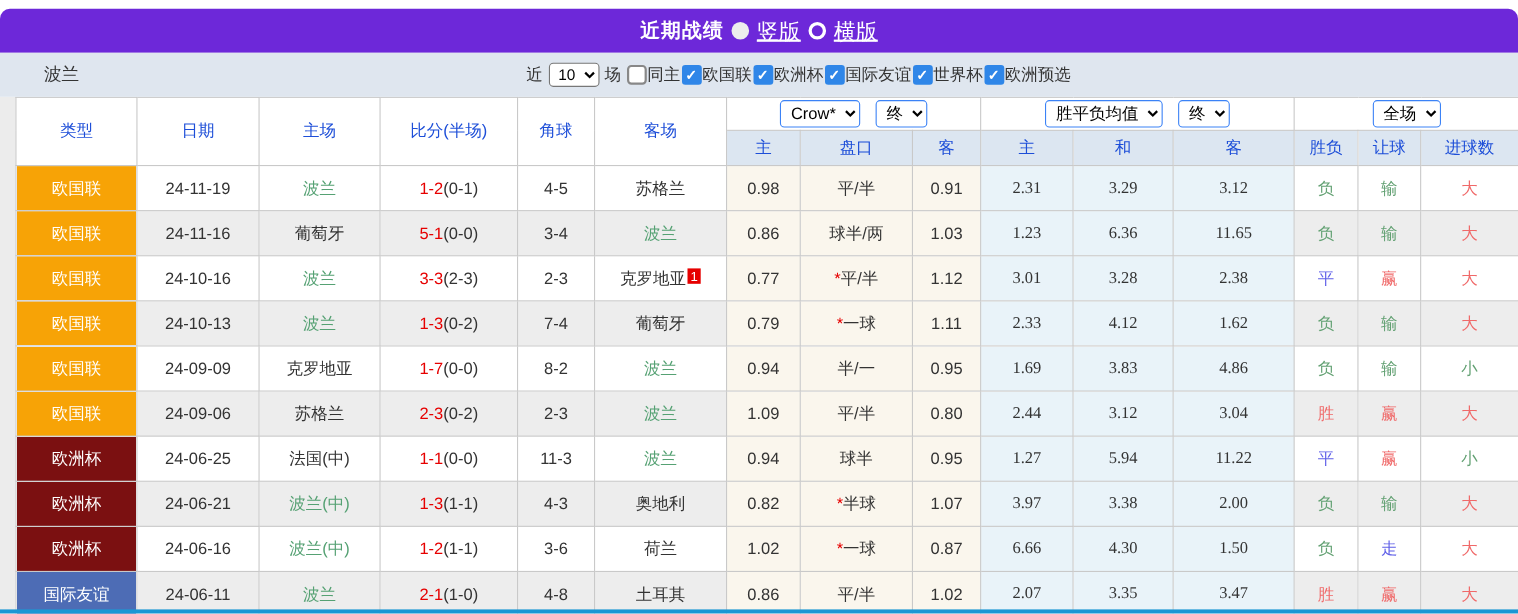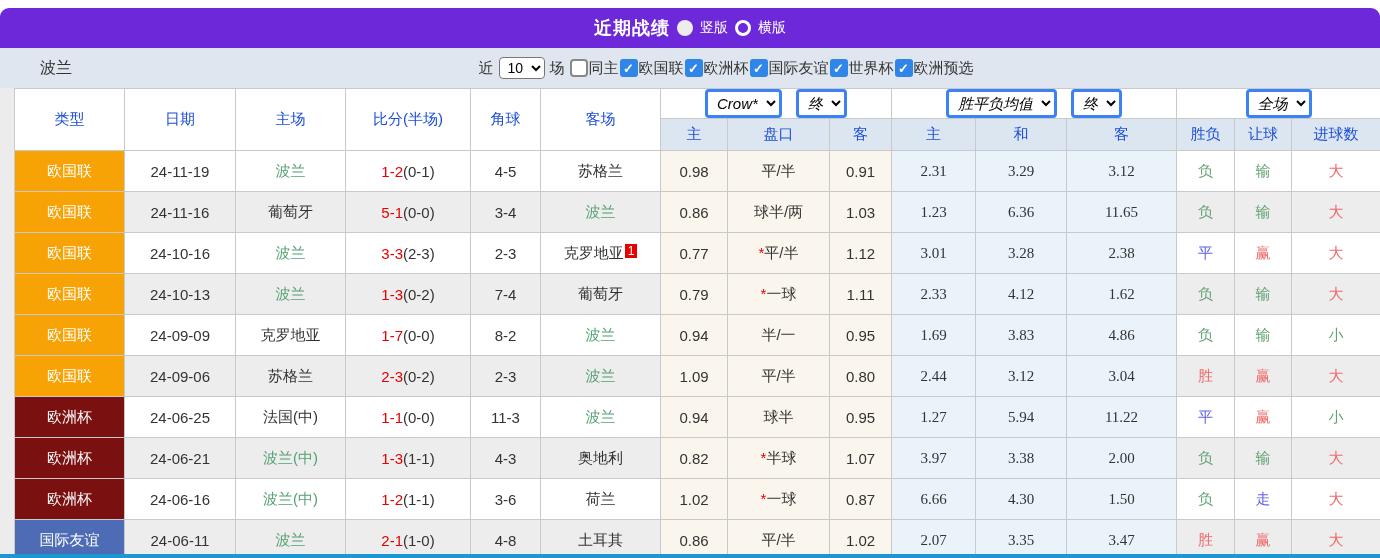--- a/index.html
+++ b/index.html
@@ -9,41 +9,41 @@
   
   .topgap { height:8px; background:#fff; }
   .titlebar {
     height:40px; background:#6d28d9; border-radius:9px 9px 0 0;
     display:flex; align-items:center; justify-content:center; gap:7px; color:#fff;
   }
   .titlebar .title { font-size:18px; font-weight:bold; letter-spacing:1px; }
   .radio { display:inline-block; width:16px; height:16px; border-radius:50%; }
   .radio.sel { background:#ededed; }
   .radio.unsel { border:3px solid #fff; background:transparent; }
-  .radio-label { font-size:14px; }
+  .radio-label { font-size:20px;text-decoration:underline; }
 
   
   .filterbar { height:40px; background:#dfe6ef; position:relative; display:flex; align-items:center; }
   .team { position:absolute; left:40px; font-size:16px; color:#333; }
   .fcontrols { margin:0 auto; transform:translateX(36px); display:flex; align-items:center; gap:5px; font-size:15px; color:#333; }
   .fcontrols select { font-size:14px; padding:1px 4px; border:1px solid #777; border-radius:4px; background:#fff; }
   .cb { display:inline-flex; align-items:center; cursor:default; }
   .cb .box { display:inline-flex; align-items:center; justify-content:center; width:18px; height:18px; border-radius:3px; margin-right:1px; }
   .cb .box.on { background:#2f86e8; color:#fff; font-size:13px; font-weight:bold; }
   .cb .box.off { background:#fff; border:2px solid #888; border-radius:4px; }
 
   
   .main { background:#ececec; padding-left:14px; }
   table { width:1366px; table-layout:fixed; border-collapse:collapse; background:#fff; }
   th, td { border:1px solid #c9c9c9; text-align:center; font-weight:normal; overflow:hidden; white-space:nowrap; }
   thead tr.selrow th { height:30px; background:#fff; }
   thead th.lbl { background:#dce6f1; color:#1d4ed8; font-size:15px; }
   thead tr.lblrow th { height:32px; }
   .selgroup { display:flex; align-items:center; justify-content:center; gap:14px; }
-  .selgroup select { font-size:15px; padding:2px 5px; border:3px solid #3b82f6; border-radius:4px; background:#fff;font-style:italic; }
+  .selgroup select { font-size:15px; padding:2px 5px; border:1px solid #3b82f6; border-radius:4px; background:#fff; }
   tbody td { height:41px; font-size:15px; color:#333; background:#fff; }
   tbody tr:nth-child(even) td.st { background:#ededed; }
   td.cream { background:#faf6ed;margin-top:18px; }
   td.avgc { background:#e9f3f9;font-family:Liberation Serif, serif; }
   td.type { color:#fff; font-size:15px; }
   .type-orange { background:#f7a306; }
   .type-maroon { background:#7b1011; }
   .type-blue   { background:#4d6cb5; }
   .green { color:#55a173; }
   .ft { color:#e60000; }

